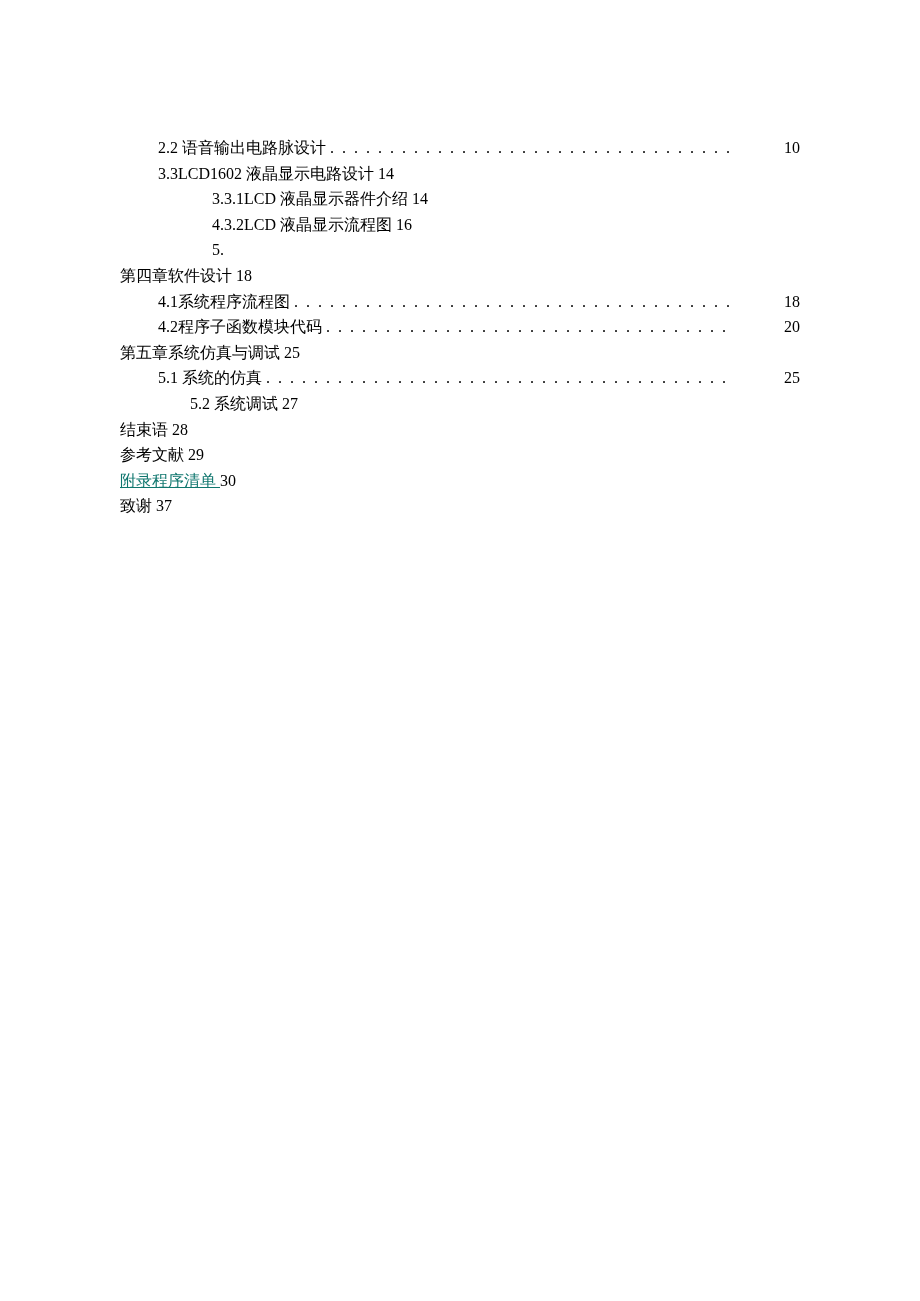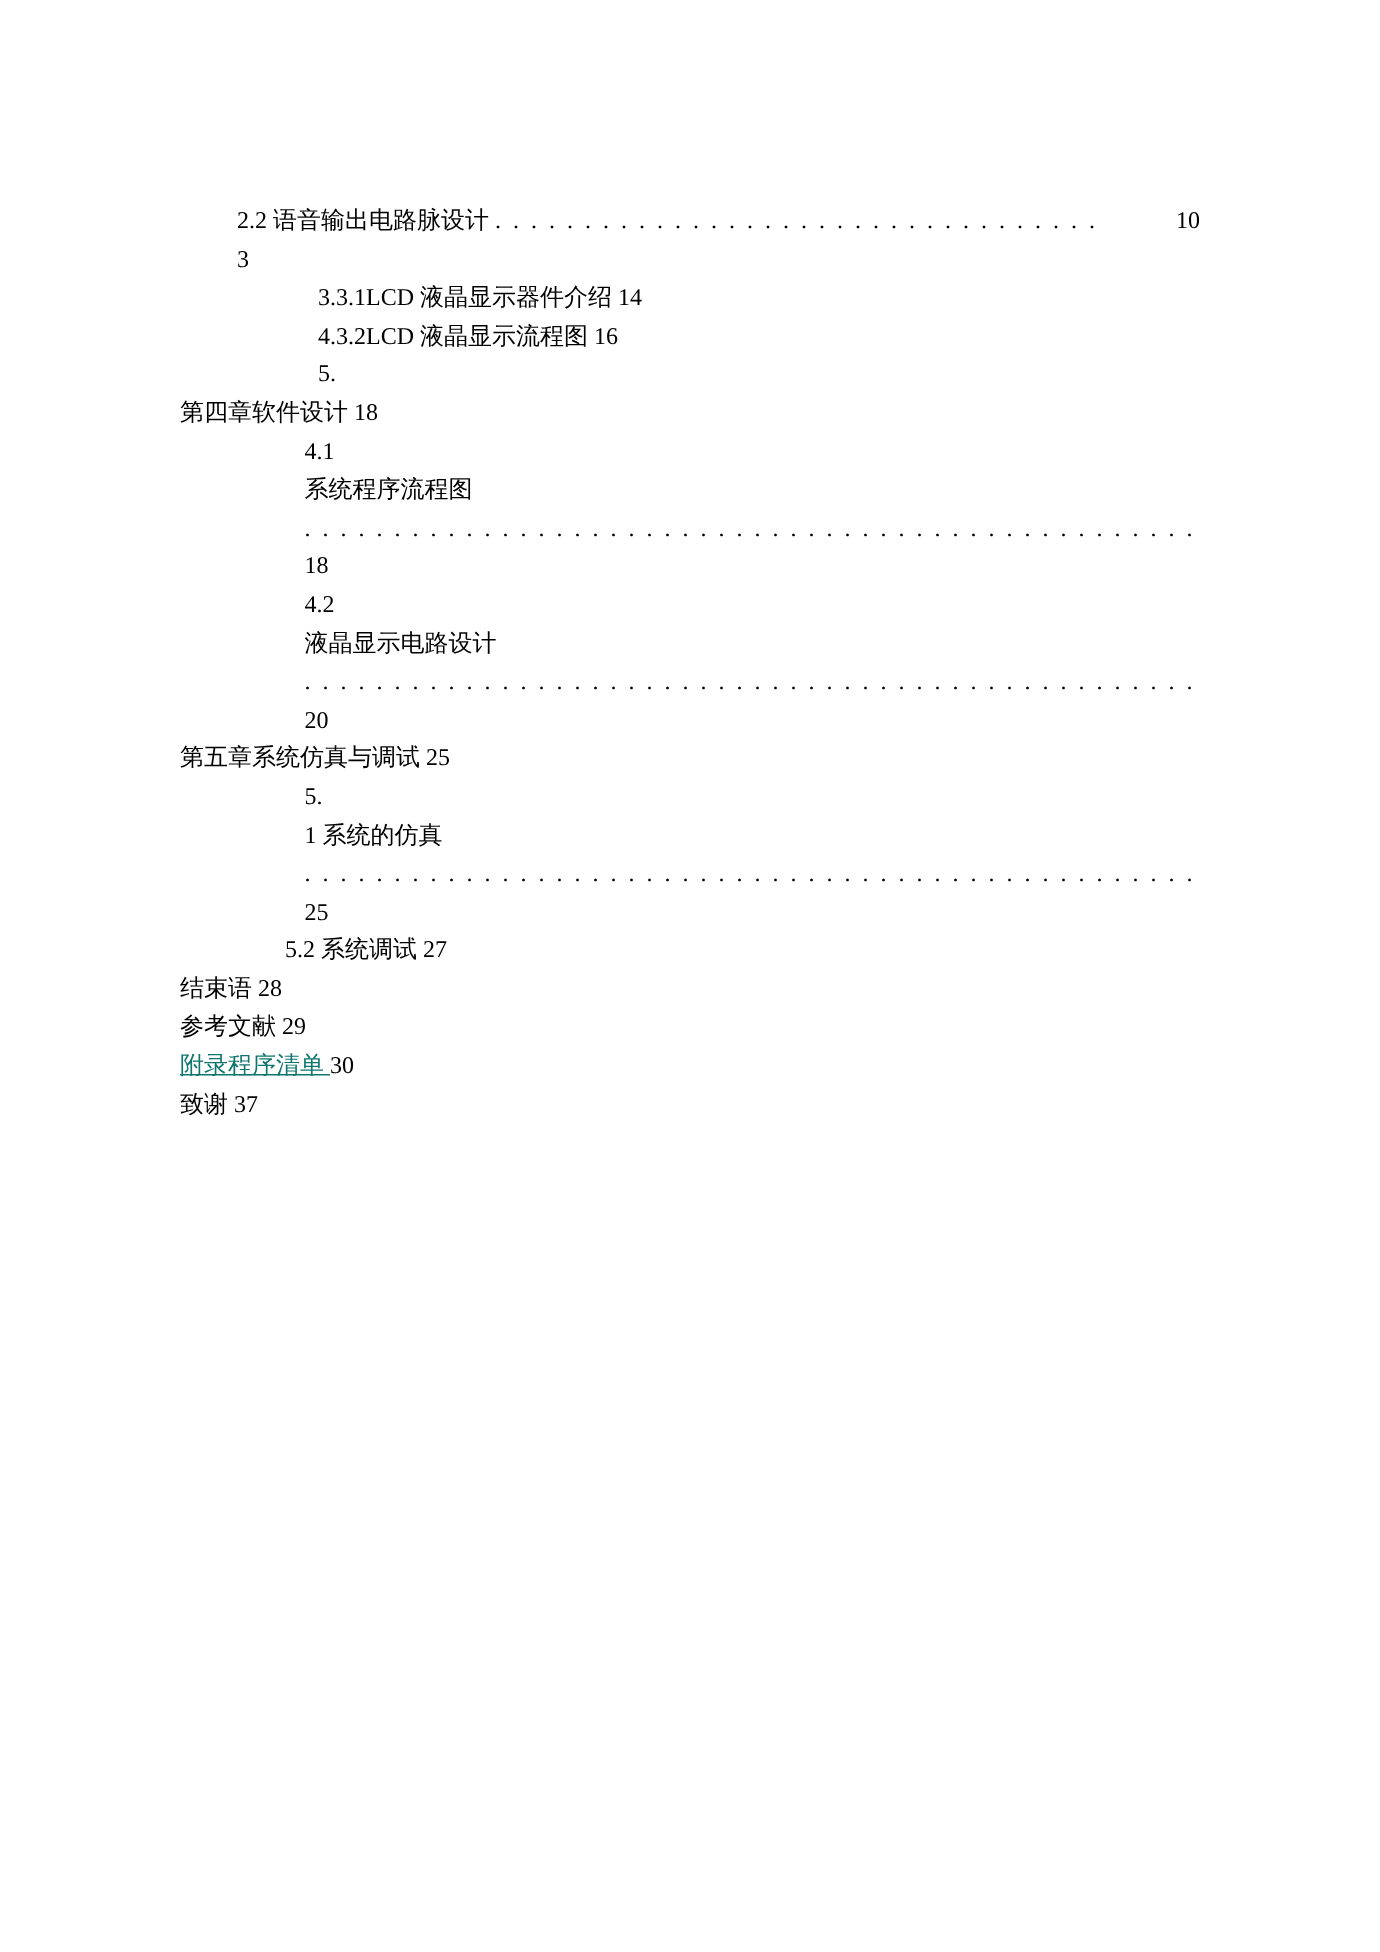--- a/index.html
+++ b/index.html
@@ -25,38 +25,39 @@
       overflow: hidden;
       letter-spacing: 2px;
       margin: 0 4px;
     }
     .toc-dots::before {
       content: ". . . . . . . . . . . . . . . . . . . . . . . . . . . . . . . . . . . . . . . . . . . . . . . . . . . . . . . . . . . . . . . . . . . . . . . . . . . . . . . . . . . . . . . . . . . . . . . . . . . . .";
     }
     .toc-page { flex-shrink: 0; margin-left: 45px; }
     .indent-1 { padding-left: 38px; }
     .indent-2 { padding-left: 92px; }
-    .indent-3 { padding-left: 38px; flex-direction: column; }
+    .indent-3 { padding-left: 38px; }
     .indent-3b { padding-left: 70px; text-align: right; }
     .link { color: #0f766e; text-decoration: underline; }
   </style>
 </head>
 <body>
 
 <div id="toc">
     <div class="toc-line indent-1">
       <span class="toc-text">2</span>
       <span>  </span>
       <span class="toc-text">.2 语音输出电路脉设计</span>
       <span class="toc-dots"></span>
       <span class="toc-page">10</span>
     </div>
     <div class="toc-line indent-1 no-dots">
       <span class="toc-text">3</span>
       <span>  </span>
+      <span class="toc-text">.3LCD1602 液晶显示电路设计 14</span>
     </div>
     <div class="toc-line indent-2 no-dots">
       <span class="toc-text">3. </span>
       <span>  </span>
       <span class="toc-text">3.1LCD 液晶显示器件介绍 14</span>
     </div>
     <div class="toc-line indent-2 no-dots">
       <span class="toc-text">4. </span>
       <span>  </span>
       <span class="toc-text">3.2LCD 液晶显示流程图 16</span>
@@ -71,21 +72,21 @@
     <div class="toc-line indent-3">
       <span class="toc-text">4.1</span>
       <span>  </span>
       <span class="toc-text">   系统程序流程图</span>
       <span class="toc-dots"></span>
       <span class="toc-page">18</span>
     </div>
     <div class="toc-line indent-3">
       <span class="toc-text">4.2</span>
       <span>  </span>
-      <span class="toc-text">   液晶显示电路设计</span>
+      <span class="toc-text">   程序子函数模块代码</span>
       <span class="toc-dots"></span>
       <span class="toc-page">20</span>
     </div>
     <div class="toc-line  no-dots">
       <span class="toc-text">第五章系统仿真与调试 25</span>
     </div>
     <div class="toc-line indent-3">
       <span class="toc-text">5. </span>
       <span>  </span>
       <span class="toc-text">1 系统的仿真</span>

